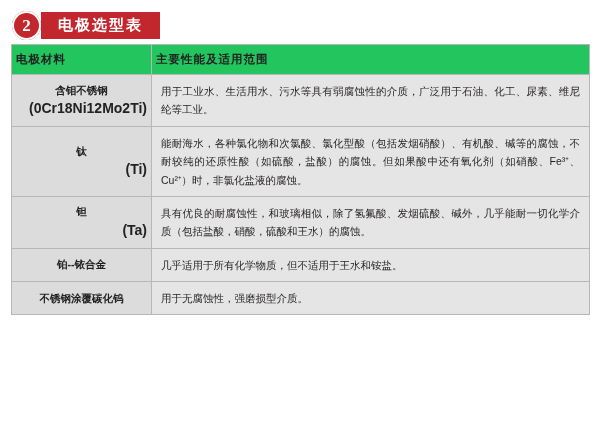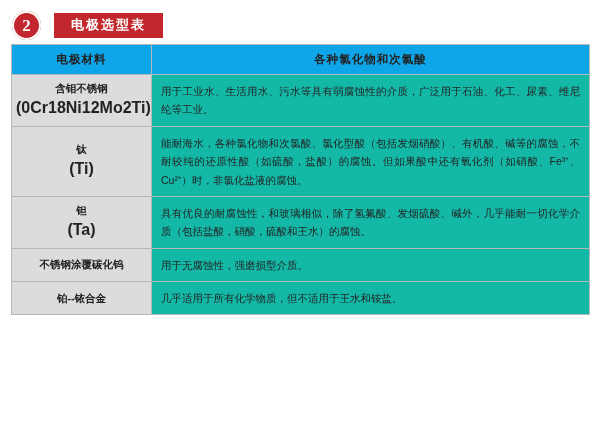--- a/index.html
+++ b/index.html
@@ -38,24 +38,23 @@
     display: flex;
     align-items: center;
     justify-content: center;
     font-size: 17px;
     font-weight: bold;
     font-family: "Liberation Serif", serif;
     box-shadow: 0 0 0 2px #ffffff inset;
     flex: 0 0 auto;
   }
   .title-bar {
-    margin-left: 13px;
     background: #c1272d;
     color: #ffffff;
-    font-size: 13px;
+    font-size: 15px;
     font-weight: bold;
     letter-spacing: 2px;
     padding: 5px 17px 6px 17px;
     line-height: 1.1;
     flex: 0 0 auto;
   }
   
   .table-wrap {
     padding: 2px 11px 0 11px;
     box-sizing: border-box;
@@ -65,48 +64,49 @@
     width: 578px;
     table-layout: fixed;
     border: 1px solid #b7b7b7;
   }
   th, td {
     border: 1px solid #b7b7b7;
     vertical-align: middle;
     box-sizing: border-box;
   }
   thead th {
-    background: #0ea5e9;
+    background: #22c55e;
     font-size: 11.5px;
     font-weight: bold;
-    text-align: center;
+    text-align: left;
     padding: 7px 4px;
     letter-spacing: 1px;
     color: #222;
   }
   col.c1 { width: 140px; }
   col.c2 { width: 438px; }
 
   td.mat {
     background: #dcdcdc;
     text-align: center;
     font-size: 10.5px;
     font-weight: bold;
     padding: 6px 4px;
     line-height: 1.45;
     color: #222;
     margin-left: 35px;
   }
   td.mat .sub {
     display: block;
-    font-size: 16px;
+    font-size: 14px;
     font-weight: bold;
+    text-align: right;
   }
   td.desc {
-    background: #14b8a6;
+    background: #e5e5e5;
     font-size: 10.5px;
     line-height: 1.75;
     padding: 7px 9px 7px 9px;
     text-align: justify;
     color: #231f20;
   }
 </style>
 </head>
 <body>
 
@@ -119,21 +119,21 @@
 
   <div class="table-wrap">
     <table>
       <colgroup>
           <col class="c1">
           <col class="c2">
         </colgroup>
       <thead>
         <tr>
           <th>电极材料</th>
-          <th>各种氯化物和次氯酸</th>
+          <th>主要性能及适用范围</th>
         </tr>
       </thead>
       <tbody>
         <tr>
           <td class="mat">
             <span>含钼不锈钢</span>
             <span class="sub">(0Cr18Ni12Mo2Ti)</span>
           </td>
           <td class="desc">用于工业水、生活用水、污水等具有弱腐蚀性的介质，广泛用于石油、化工、尿素、维尼纶等工业。</td>
         </tr>
@@ -146,27 +146,27 @@
         </tr>
         <tr>
           <td class="mat">
             <span>钽</span>
             <span class="sub">(Ta)</span>
           </td>
           <td class="desc">具有优良的耐腐蚀性，和玻璃相似，除了氢氟酸、发烟硫酸、碱外，几乎能耐一切化学介质（包括盐酸，硝酸，硫酸和王水）的腐蚀。</td>
         </tr>
         <tr>
           <td class="mat">
+            <span>铂--铱合金</span>
+          </td>
+          <td class="desc">几乎适用于所有化学物质，但不适用于王水和铵盐。</td>
+        </tr>
+        <tr>
+          <td class="mat">
             <span>不锈钢涂覆碳化钨</span>
           </td>
           <td class="desc">用于无腐蚀性，强磨损型介质。</td>
-        </tr>
-        <tr>
-          <td class="mat">
-            <span>铂--铱合金</span>
-          </td>
-          <td class="desc">几乎适用于所有化学物质，但不适用于王水和铵盐。</td>
         </tr>
       </tbody>
     </table>
   </div>
 
 </div>
 
 </body></html>

